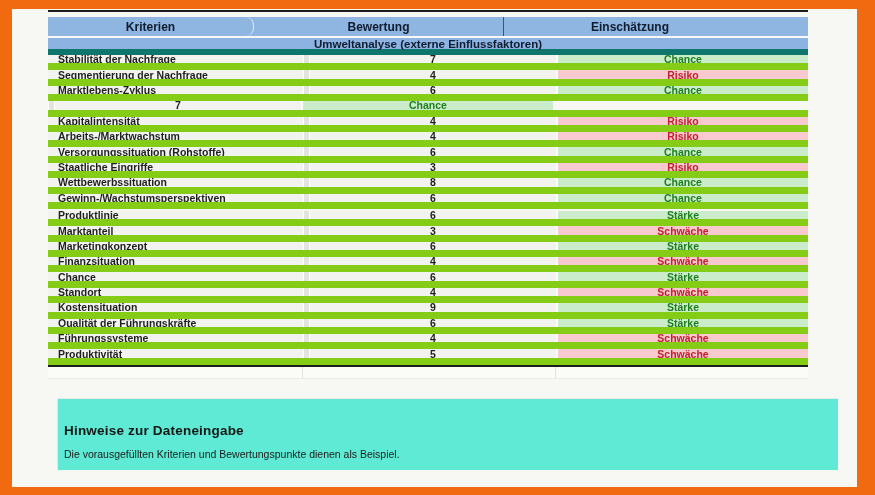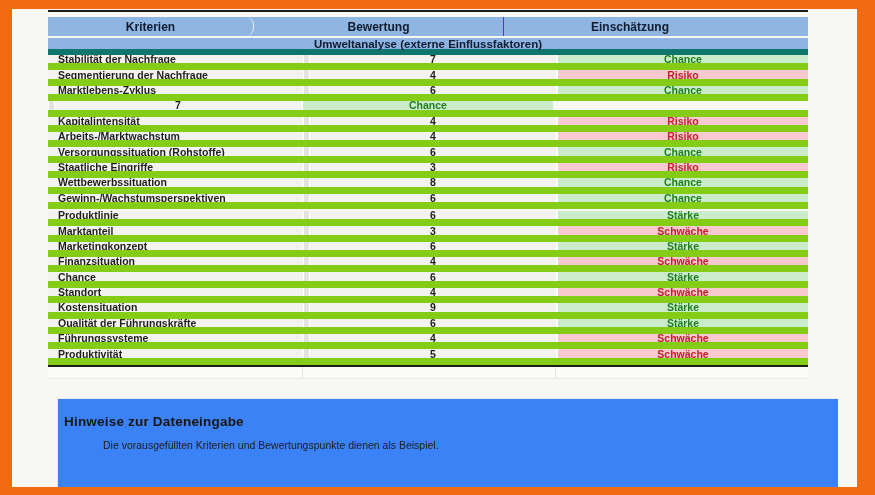--- a/index.html
+++ b/index.html
@@ -40,24 +40,24 @@
   .c-bew{width:246px;background:var(--cell-bg);font-size:10.5px;font-weight:700;color:var(--ink);
     display:flex;align-items:center;justify-content:center;}
   .c-sep{width:2px;background:#fdfdfb;}
   .c-ein{width:250px;font-size:10.5px;font-weight:700;display:flex;align-items:center;justify-content:center;}
   .tone-green{background:var(--green-bg);color:var(--green-text);}
   .tone-red{background:var(--red-bg);color:var(--red-text);}
   .empty-strip{display:flex;height:12px;background:#fbfbf8;border-bottom:1px solid #eceae6;}
   .es1{width:255px;border-right:1px solid #e2e2de;}
   .es2{width:253px;border-right:1px solid #e2e2de;}
   .es3{flex:1;}
-  .hinweise{position:absolute;left:45px;top:389px;width:781px;height:89px;background:#3b82f6;
-    border-left:1px solid #e7e7e3;border-top:1px solid #eceae6;padding:15px 10px 0 6px;}
+  .hinweise{position:absolute;left:45px;top:389px;width:781px;height:72px;background:#5eead4;
+    border-left:1px solid #e7e7e3;border-top:1px solid #eceae6;padding:24px 10px 0 6px;}
   .hinweise-title{font-size:13.5px;font-weight:700;color:#161616;letter-spacing:.2px;}
-  .hinweise-text{margin-top:9px;margin-left:39px;}
+  .hinweise-text{margin-top:9px;}
   .hinweise-line{font-size:10.5px;font-weight:500;color:#202020;line-height:15px;white-space:nowrap;}
 </style>
 </head>
 <body>
 
 <div class="panel">
   <div class="sheet">
     <div class="top-line"></div>
 
     <div class="header-row">

